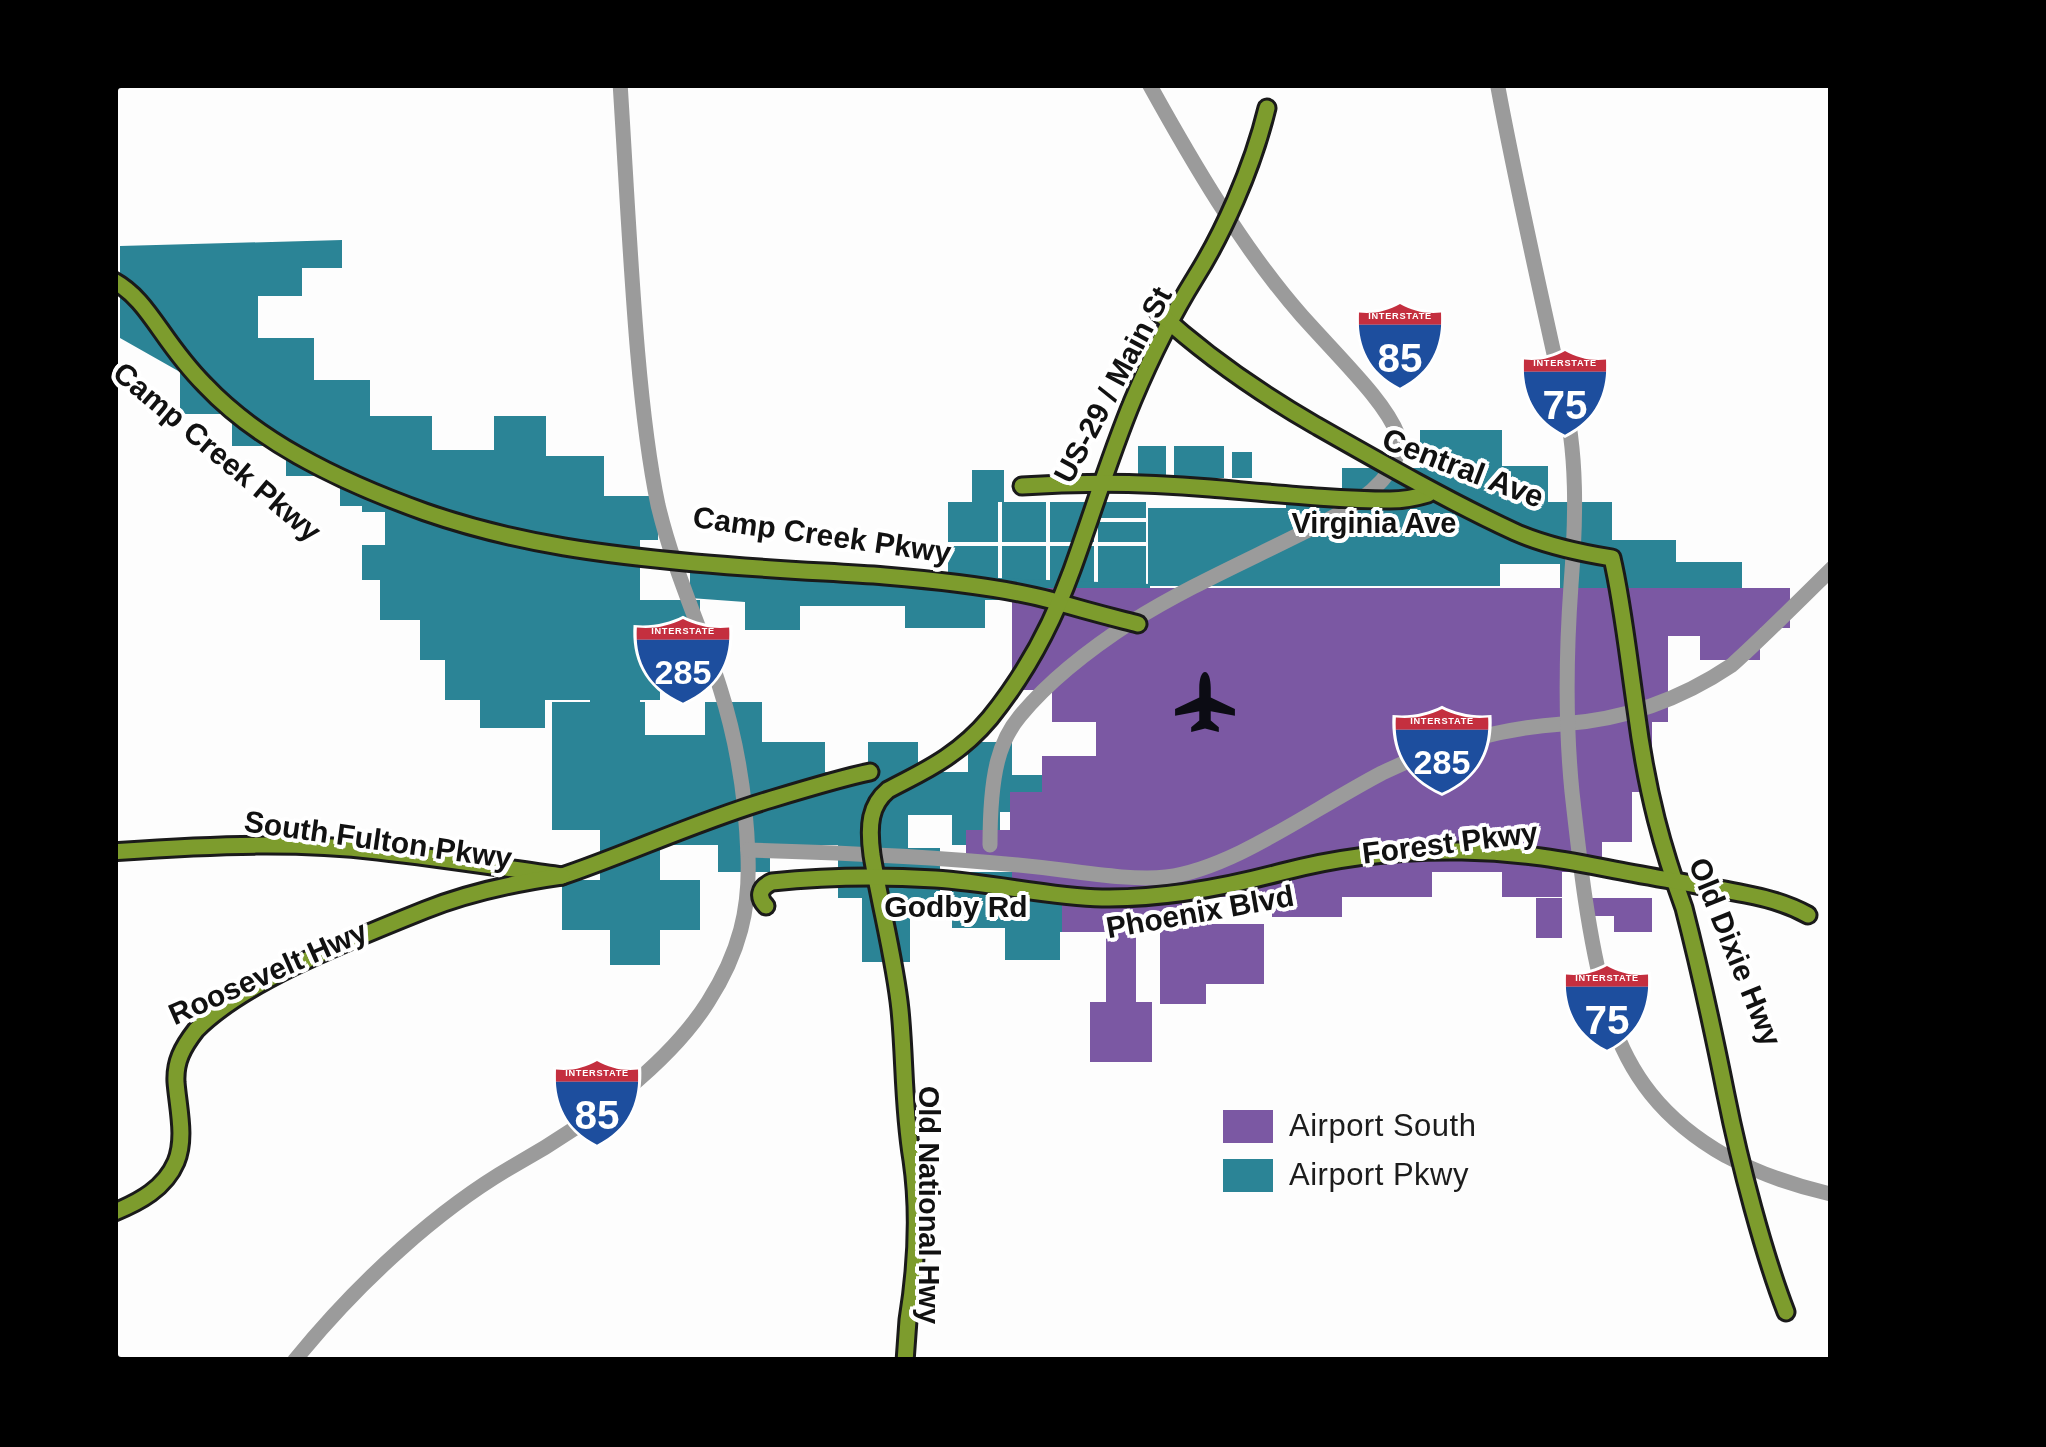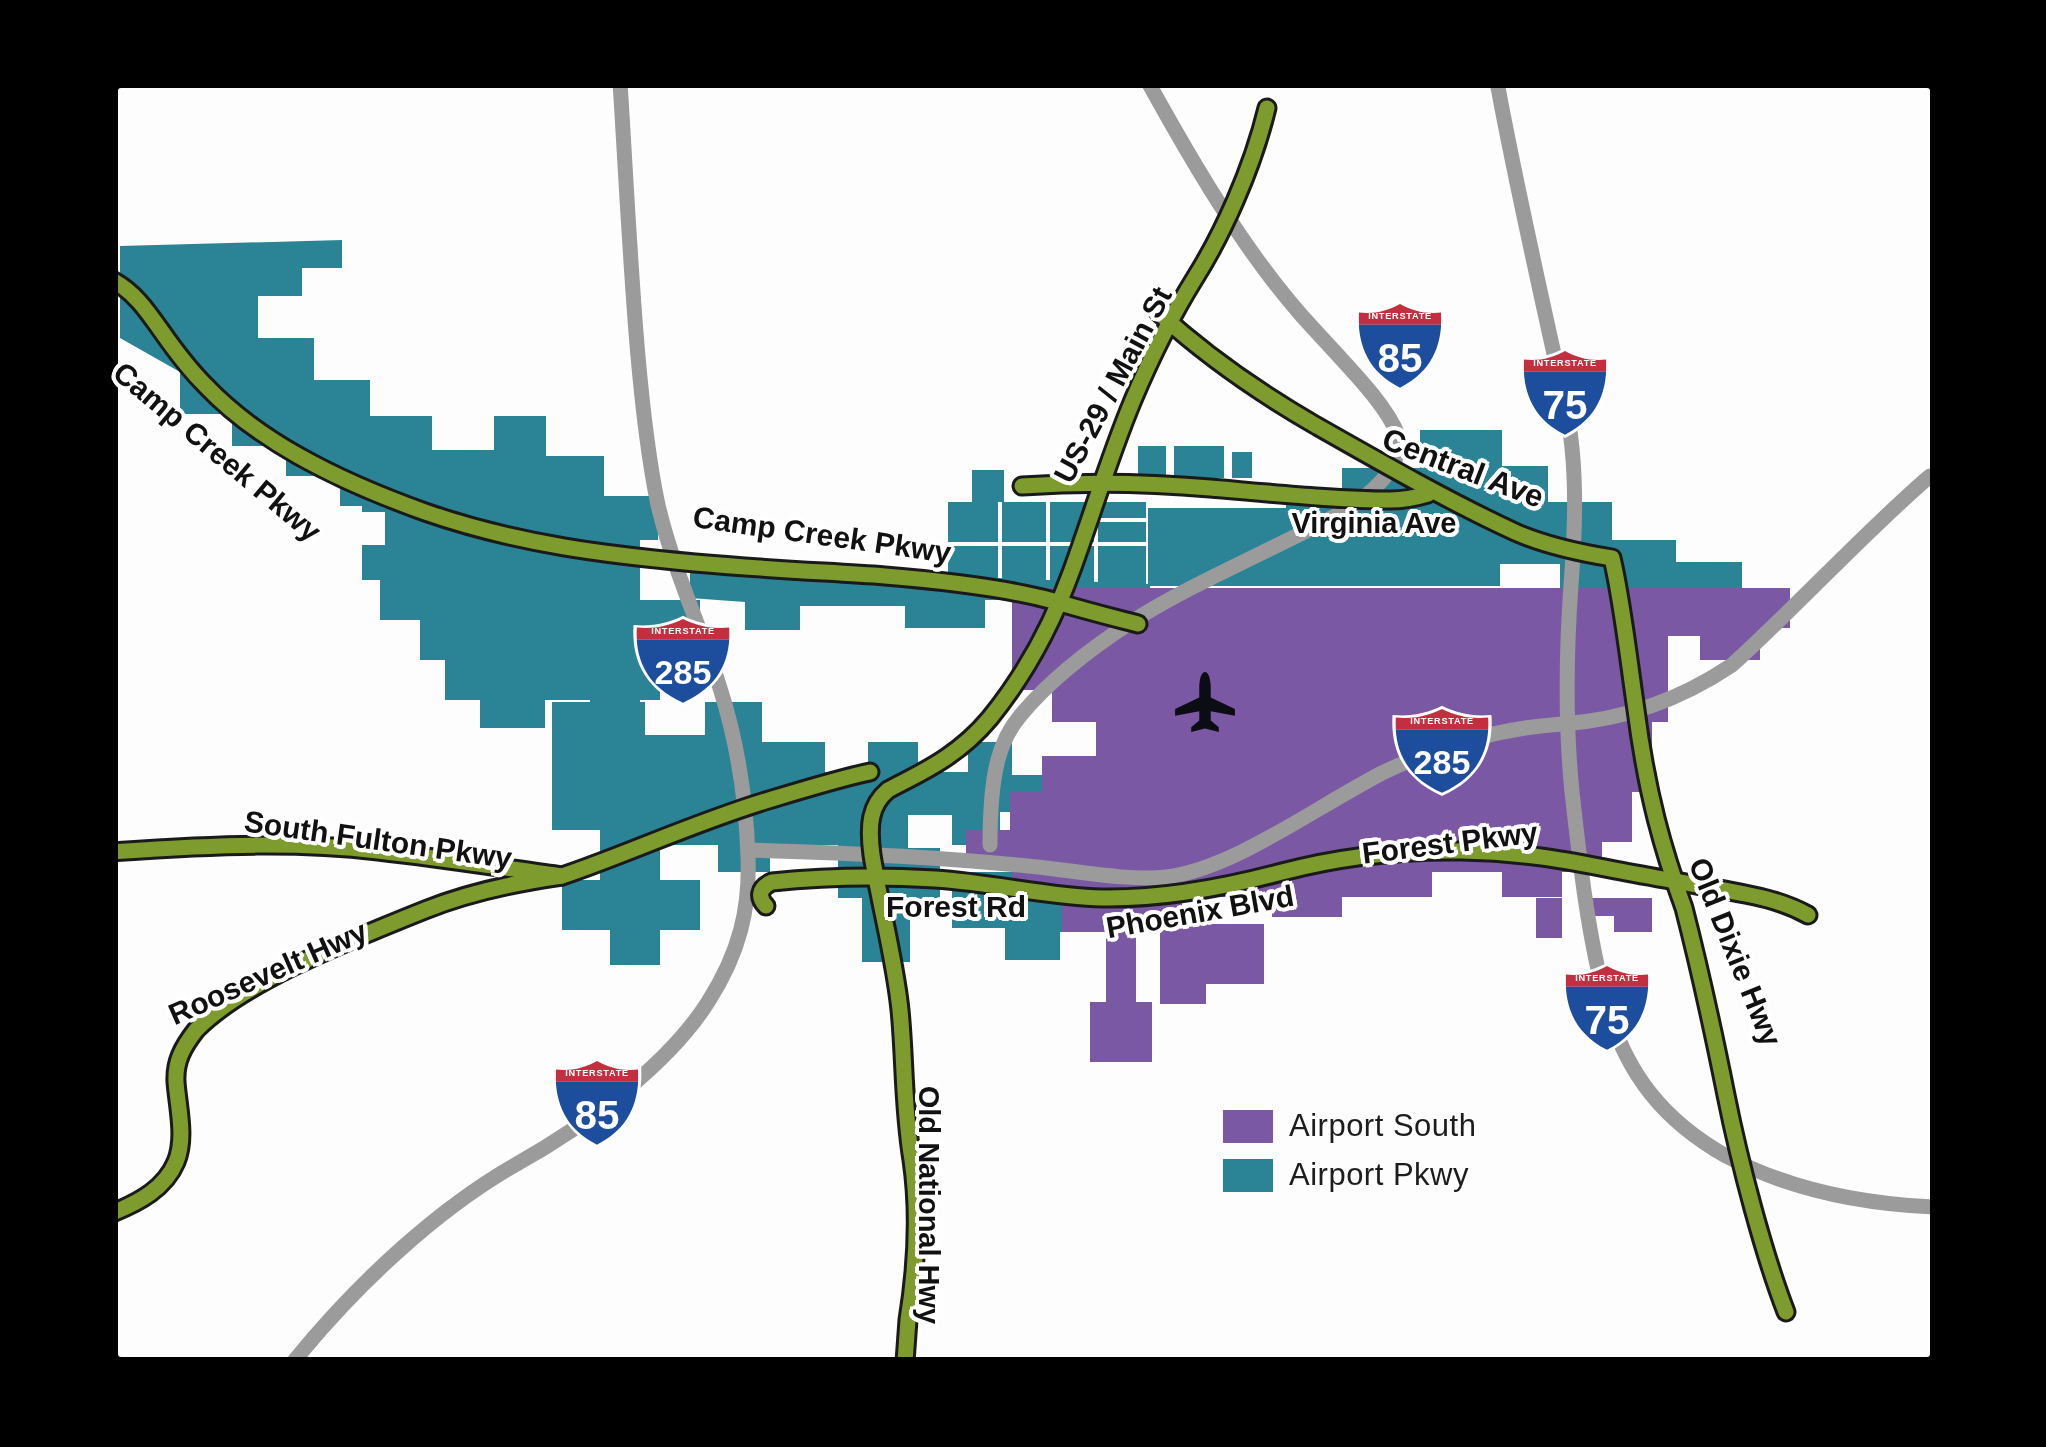--- a/index.html
+++ b/index.html
@@ -1,16 +1,16 @@
 <!DOCTYPE html>
 <html><head>
 <meta charset="utf-8">
 <style>
   html,body{margin:0;padding:0;background:#000;}
-  #stage{position:relative;width:2046px;height:1447px;background:#000;overflow:hidden;
+  #stage{position:relative;width:1828px;height:1447px;background:#000;overflow:hidden;
          font-family:"Liberation Sans", sans-serif;}
   #mapsvg{position:absolute;left:0;top:0;}
   .road-label{position:absolute;font-weight:700;color:#111;white-space:nowrap;line-height:1;
     text-shadow:-3px -3px 0 #fff,3px -3px 0 #fff,-3px 3px 0 #fff,3px 3px 0 #fff,
       -4px 0 0 #fff,4px 0 0 #fff,0 -4px 0 #fff,0 4px 0 #fff,
       -2px -4px 0 #fff,2px 4px 0 #fff,4px 2px 0 #fff,-4px -2px 0 #fff;}
   #legend{position:absolute;left:1223px;top:1108px;}
   .legend-row{display:flex;align-items:center;margin-bottom:13px;text-align:right;}
   .legend-swatch{width:50px;height:33px;margin-right:16px;flex:0 0 auto;}
   .legend-label{font-size:31px;color:#1c1c1c;font-weight:400;letter-spacing:.5px;}
@@ -157,21 +157,21 @@
   </svg>
 
   <div id="labels">
       <div class="road-label" style="left: 217px; top: 452px; font-size: 30px; transform: translate(-50%, -50%) rotate(40deg);">Camp Creek Pkwy</div>
       <div class="road-label" style="left: 822px; top: 535px; font-size: 30px; transform: translate(-50%, -50%) rotate(8deg);">Camp Creek Pkwy</div>
       <div class="road-label" style="left: 1113px; top: 385px; font-size: 30px; transform: translate(-50%, -50%) rotate(-62deg);">US-29 / Main St</div>
       <div class="road-label" style="left: 1463px; top: 468px; font-size: 31px; transform: translate(-50%, -50%) rotate(21deg);">Central Ave</div>
       <div class="road-label" style="left: 1330px; top: 523px; font-size: 29px; transform: translate(-50%, -50%) rotate(0deg); margin-left: 44px;">Virginia Ave</div>
       <div class="road-label" style="left: 378px; top: 840px; font-size: 30px; transform: translate(-50%, -50%) rotate(8deg);">South Fulton Pkwy</div>
       <div class="road-label" style="left: 268px; top: 973px; font-size: 30px; transform: translate(-50%, -50%) rotate(-24deg);">Roosevelt Hwy</div>
-      <div class="road-label" style="left: 956px; top: 907px; font-size: 30px; transform: translate(-50%, -50%) rotate(0deg);">Forest Rd</div>
+      <div class="road-label" style="left: 956px; top: 907px; font-size: 30px; transform: translate(-50%, -50%) rotate(0deg);">Godby Rd</div>
       <div class="road-label" style="left: 1200px; top: 912px; font-size: 30px; transform: translate(-50%, -50%) rotate(-10deg);">Phoenix Blvd</div>
       <div class="road-label" style="left: 1450px; top: 843px; font-size: 30px; transform: translate(-50%, -50%) rotate(-7deg);">Forest Pkwy</div>
       <div class="road-label" style="left: 1735px; top: 952px; font-size: 30px; transform: translate(-50%, -50%) rotate(68deg);">Old Dixie Hwy</div>
       <div class="road-label" style="left: 928px; top: 1205px; font-size: 29px; transform: translate(-50%, -50%) rotate(90deg);">Old National Hwy</div>
     </div>
 
   <div id="legend">
     <div class="legend-row">
       <span class="legend-swatch" style="background: rgb(123, 88, 163);"></span>
       <span class="legend-label">Airport South</span>

